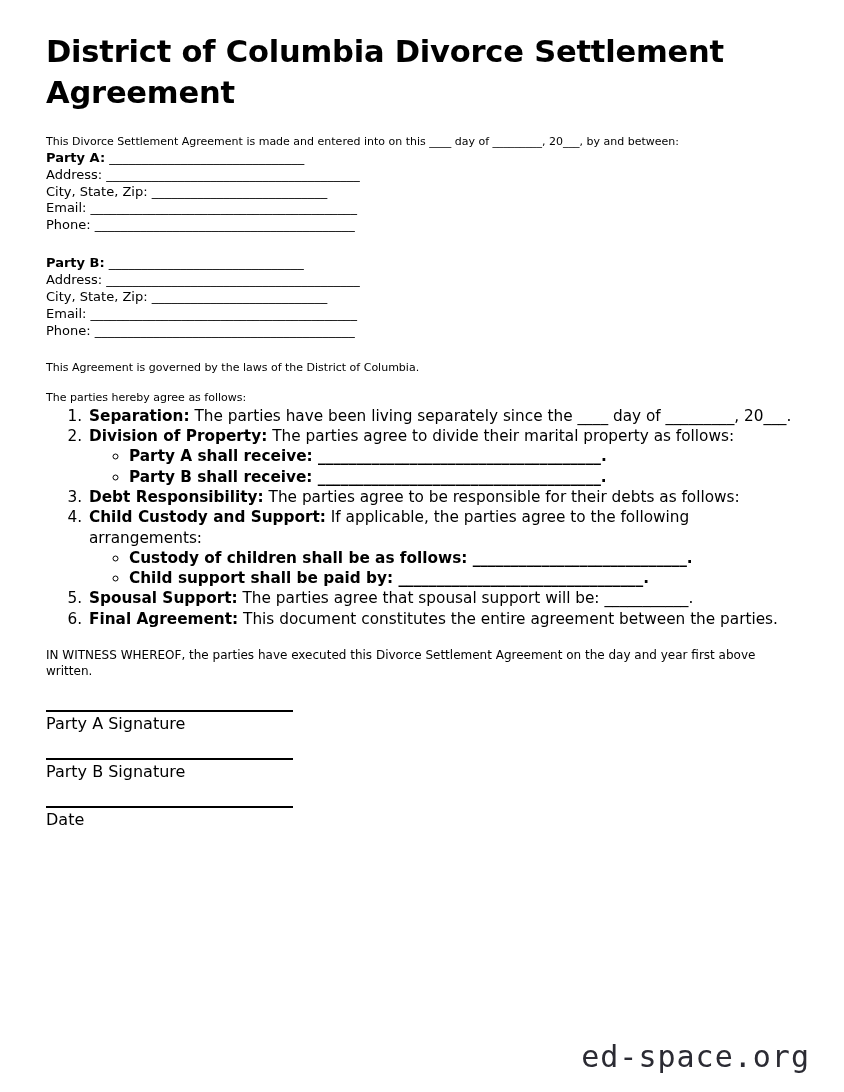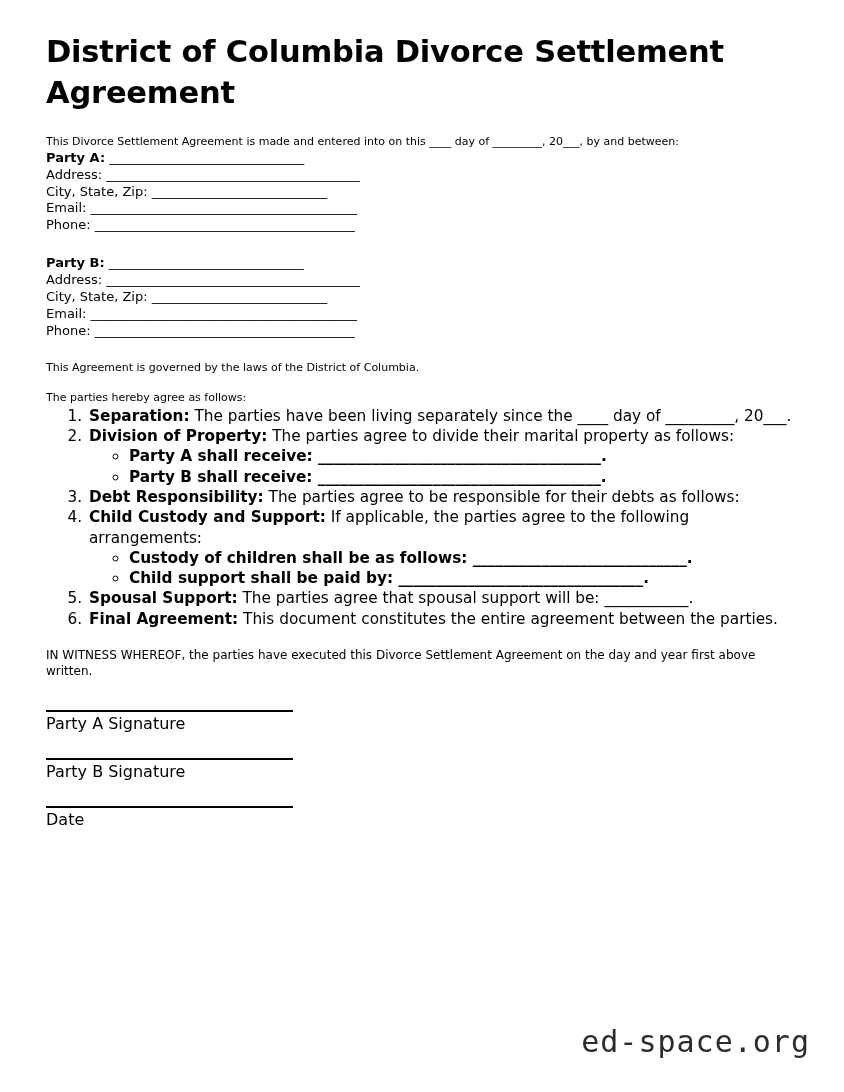--- a/index.html
+++ b/index.html
@@ -96,21 +96,21 @@
     border-top: 2px solid #000000;
     margin: 0 0 2px 0;
   }
   .sig-label {
     font-size: 16px;
     line-height: 1.2;
   }
   .watermark {
     position: absolute;
     right: 34px;
-    bottom: 33px;
+    bottom: 18px;
     font-family: "DejaVu Sans Mono", "Liberation Mono", monospace;
     font-size: 30px;
     letter-spacing: 1px;
     color: #2b2b33;
     white-space: nowrap;
   }
 </style>
 </head>
 <body>
 

